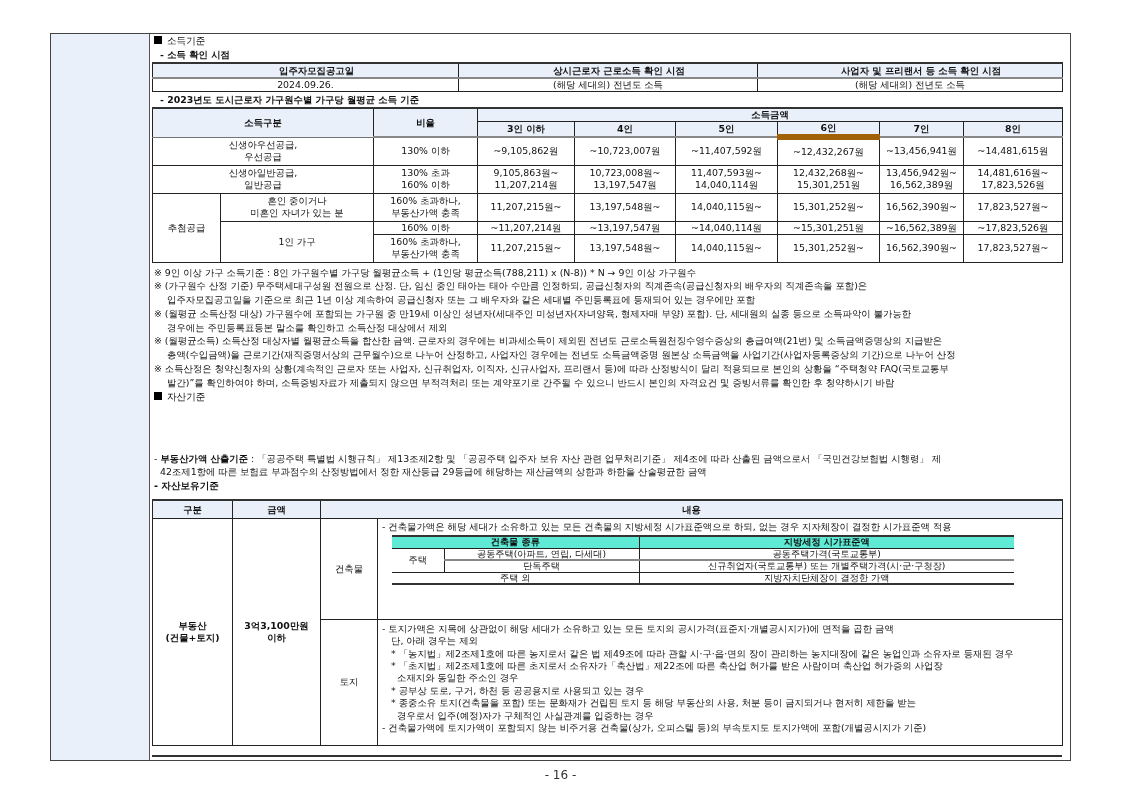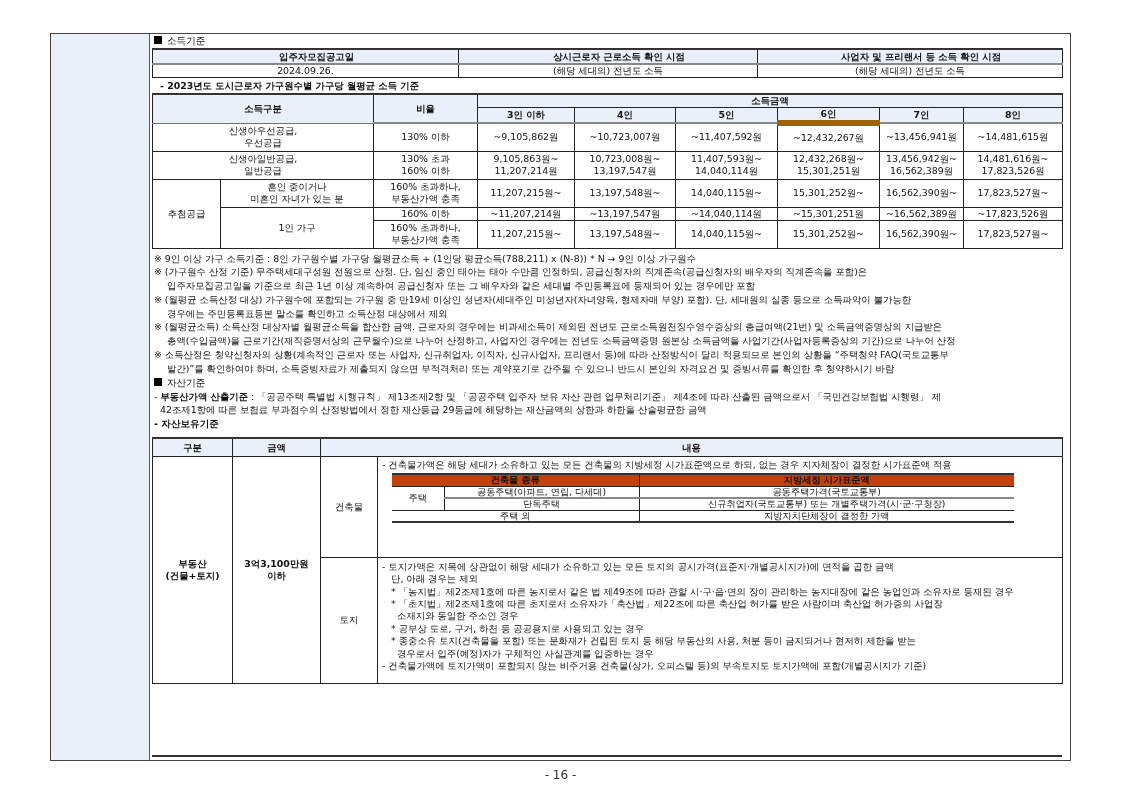--- a/index.html
+++ b/index.html
@@ -23,53 +23,54 @@
 
   .t1 th { height: 15px; padding-left: 24px; }
   .t1 td { height: 13px; }
   .t2 th { height: 13px; }
   .t2 td { height: 28px; }
   .t2 td.short { height: 13px; }
 
   .notes { margin-top: 3px; }
   .note { line-height: 13.8px; padding-left: 2px; white-space: nowrap; }
   .note .ind { padding-left: 13px; display: block; }
-  .asset-crit { line-height: 13.8px; padding-left: 2px; }
+  .asset-crit { line-height: 13.8px; padding-left: 2px; margin-top: 48px; }
   .asset-crit b { font-weight: bold; }
 
   .t3 { margin-top: 6px; }
   .t3 th { height: 18px; border-top: 2px solid #333; }
   .t3 td { text-align: center; }
   .t3 td.left { text-align: left; padding-left: 4px; vertical-align: top; }
   .line { line-height: 12.4px; white-space: nowrap; }
   .ind2 { padding-left: 9px; }
   .ind3 { padding-left: 15px; }
 
   .nested { width: 622px; margin: 2px 0 3px 10px; border-collapse: collapse; table-layout: fixed; }
   .nested td, .nested th { height: 11px; line-height: 10.5px; font-size: 9.2px; border: 1px solid #222; padding: 0; }
-  .nested th { background: #c2410c; font-weight: bold; border-top: 2px solid #333; }
+  .nested th { background: #5eead4; font-weight: bold; border-top: 2px solid #333; }
   .nested tr.last td { border-bottom: 2px solid #333; }
   .nested td { border-left: none; border-right: none; }
   .nested td.vb { border-right: 1px solid #222; }
 
   .bottom-rule { position: absolute; left: 101px; bottom: 3px; width: 910px; border-top: 2px solid #333; }
   .page-num { position: absolute; top: 768px; left: 0; width: 1121px; text-align: center; font-size: 12px; color: #333; font-family: "DejaVu Sans", sans-serif; }
   .bold { font-weight: bold; }
 </style>
 </head>
 <body>
 
 <div class="frame">
   <div class="side-col"></div>
 
   <div class="content">
 
     <div class="sec-h">
       <span class="sq"></span><span>소득기준</span>
     </div>
+    <div class="sub-h bold">- 소득 확인 시점</div>
 
     <table class="t1 tbl-top">
       <colgroup>
           <col style="width:306px">
           <col style="width:299px">
           <col style="width:305px">
         </colgroup>
       <tbody>
           <tr class="hdr-bottom">
         <th>입주자모집공고일</th>

